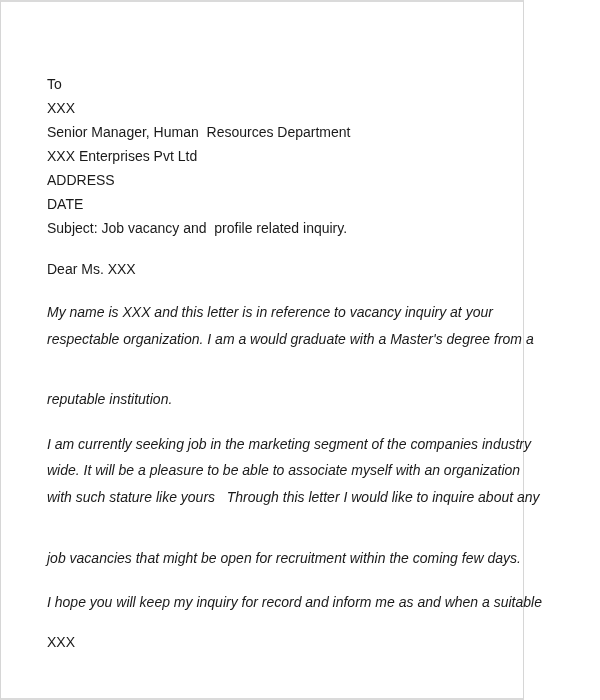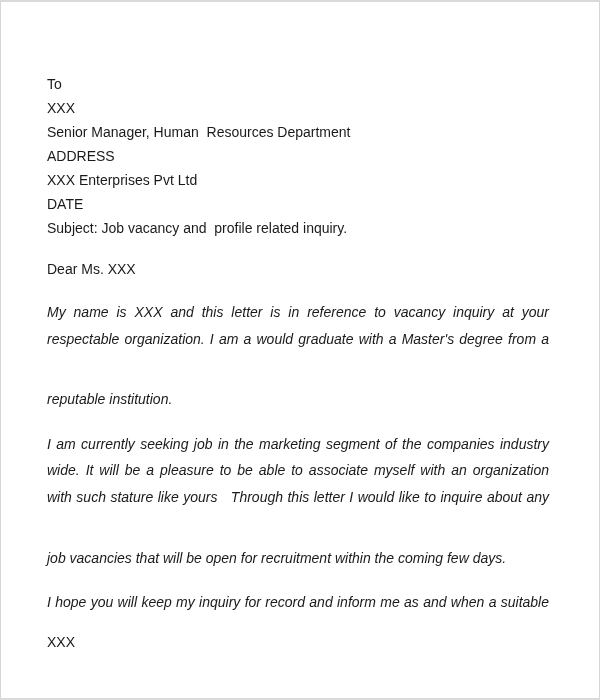--- a/index.html
+++ b/index.html
@@ -7,21 +7,21 @@
     padding: 0;
     background: #ffffff;
   }
   body {
     width: 600px;
     height: 700px;
     overflow: hidden;
   }
   .page {
     box-sizing: border-box;
-    width: 600px;
+    width: 524px;
     height: 700px;
     background: #ffffff;
     border: 1px solid #d6d6d6;
     border-top: 2px solid #dadada;
     border-bottom: 2px solid #dadada;
     padding: 70px 50px 0 46px;
     font-family: "Liberation Sans", "DejaVu Sans", sans-serif;
     font-size: 14px;
     color: #1a1a1a;
   }
@@ -59,39 +59,39 @@
 </style>
 </head>
 <body>
 
 <div class="page">
 
   <div class="recipient-block">
     <div class="hline">To</div>
     <div class="hline">XXX</div>
     <div class="hline">Senior Manager, Human &nbsp;Resources Department</div>
+    <div class="hline">XXX Enterprises Pvt Ltd</div>
     <div class="hline">ADDRESS</div>
-    <div class="hline">XXX Enterprises Pvt Ltd</div>
     <div class="hline">DATE</div>
     <div class="hline">Subject: Job vacancy and &nbsp;profile related inquiry.</div>
   </div>
 
   <div class="salutation">Dear Ms. XXX</div>
 
   <div class="body-paragraph">
     <div class="pline">My name is XXX and this letter is in reference to vacancy inquiry at your</div>
     <div class="pline">respectable organization. I am a would graduate with a Master's degree from a</div>
     <div class="pline last">reputable institution.</div>
   </div>
 
   <div class="body-paragraph">
     <div class="pline">I am currently seeking job in the marketing segment of the companies industry</div>
     <div class="pline">wide. It will be a pleasure to be able to associate myself with an organization</div>
     <div class="pline">with such stature like yours &nbsp; Through this letter I would like to inquire about any</div>
-    <div class="pline last">job vacancies that will be open for recruitment within the coming few days.</div>
+    <div class="pline last">job vacancies that might be open for recruitment within the coming few days.</div>
   </div>
 
   <div class="body-paragraph">
     <div class="pline">I hope you will keep my inquiry for record and inform me as and when a suitable</div>
   </div>
 
   <div class="closing-block">
     <div class="hline">XXX</div>
   </div>
 

